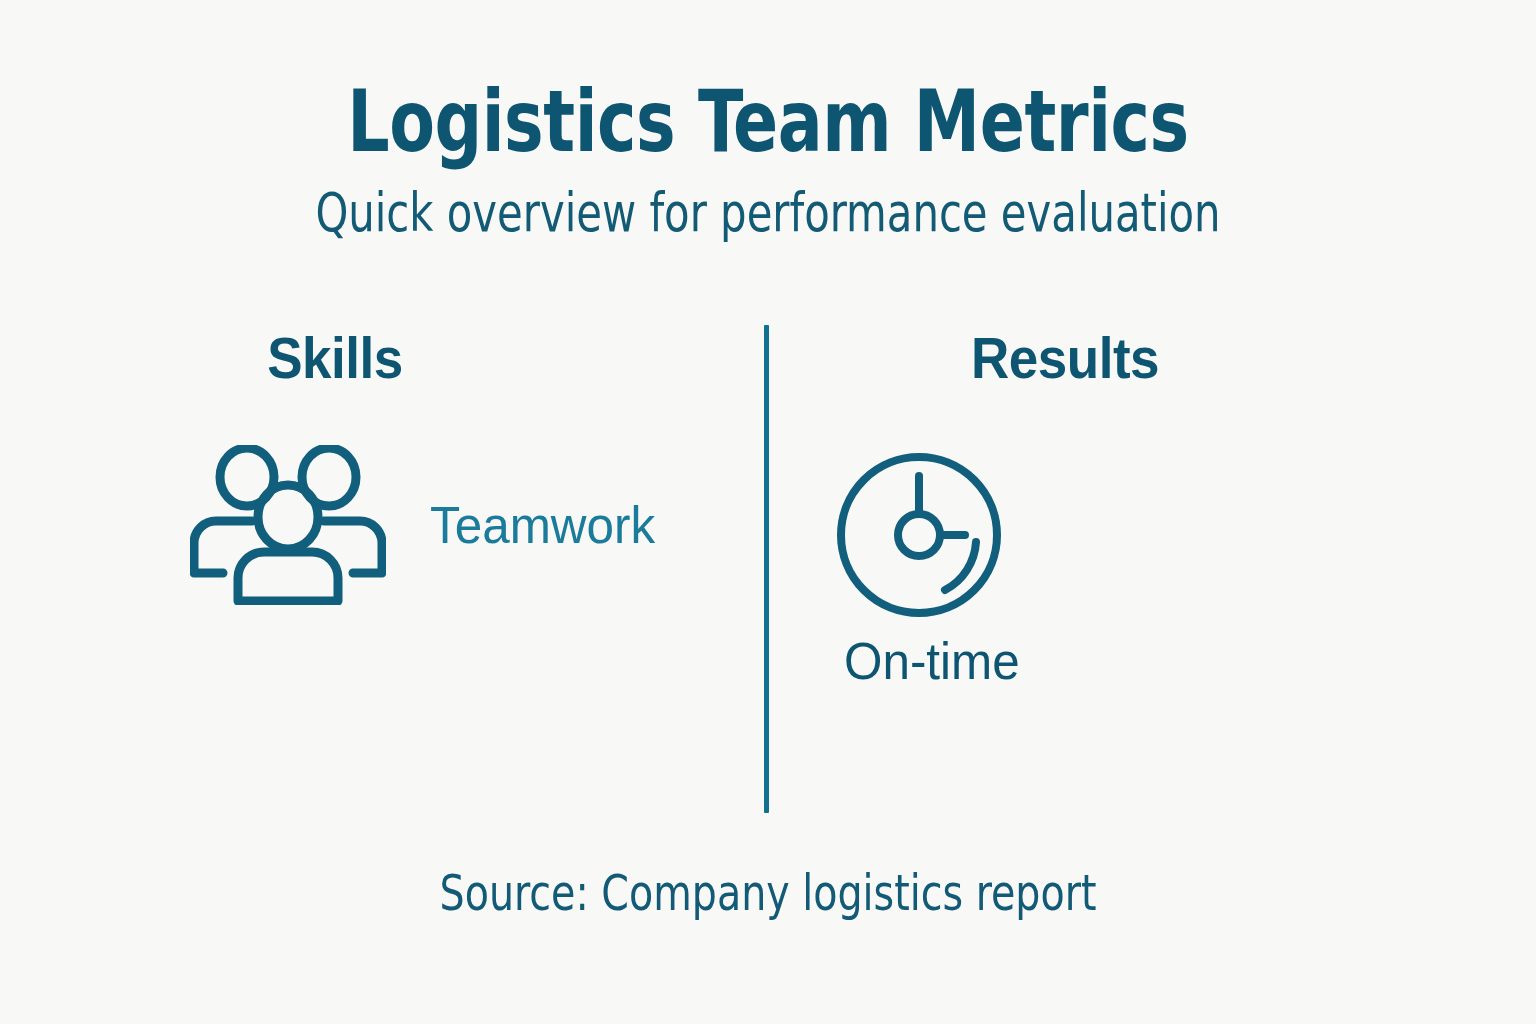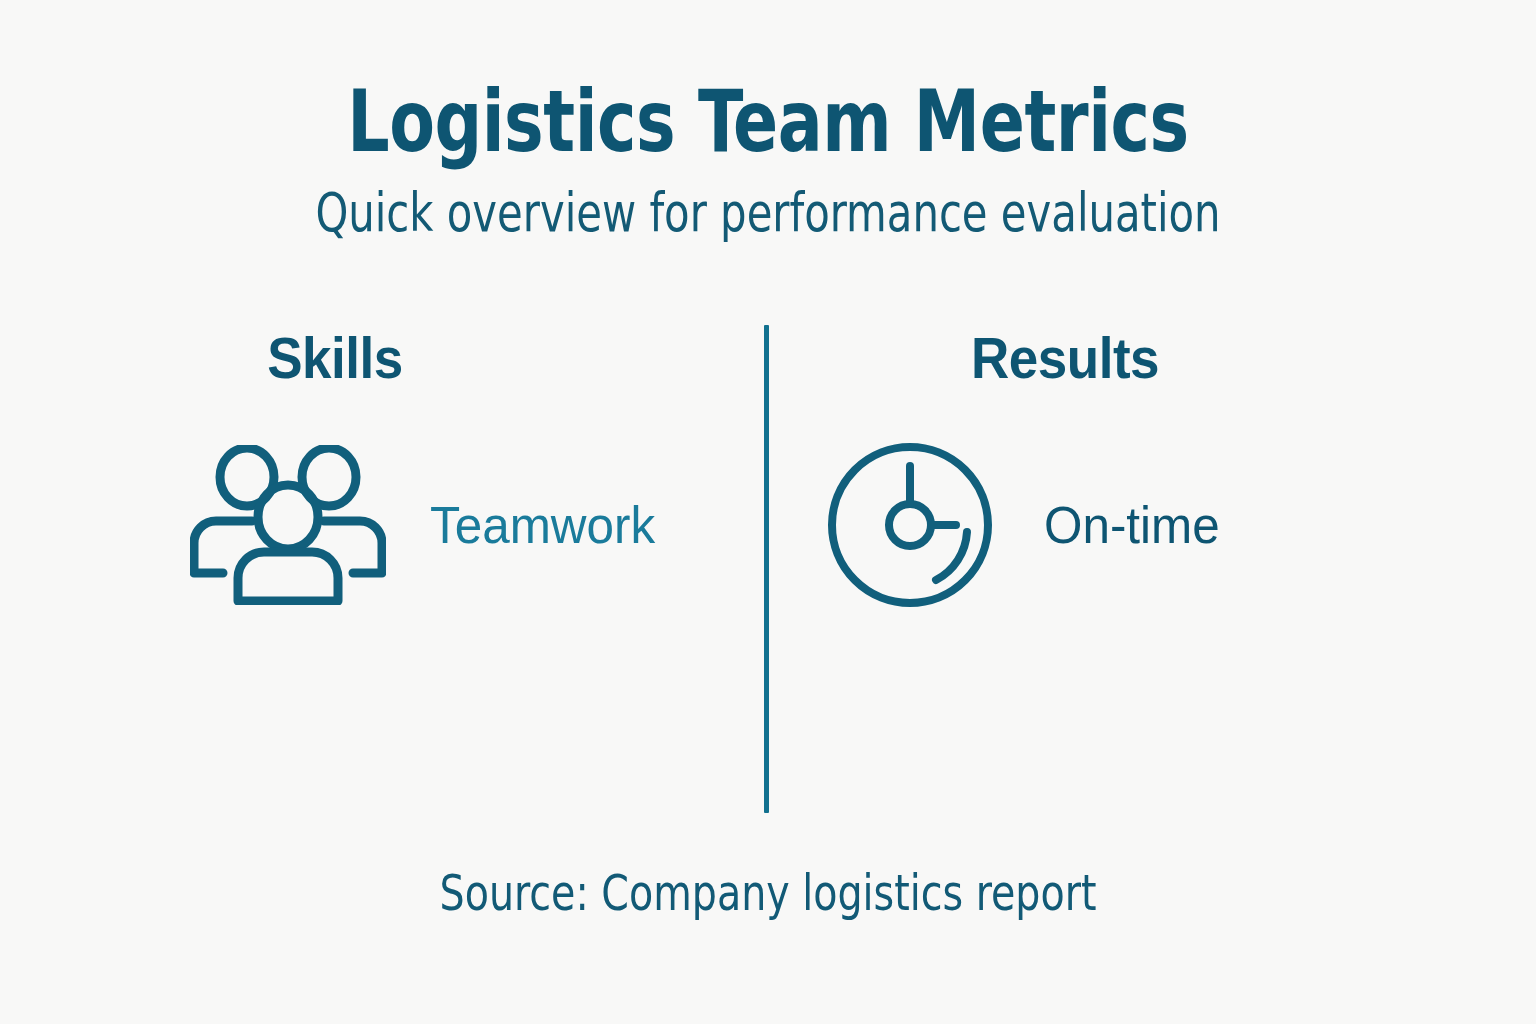--- a/index.html
+++ b/index.html
@@ -87,21 +87,21 @@
   .column.right .col-heading { left: -45px; }
 
   .metric-row {
     position: absolute;
     left: 0;
     display: flex;
     align-items: center;
     height: 180px;
   }
   .column.left .metric-row  { left: 28px; justify-content: flex-end; }
-  .column.right .metric-row { left: 10px; }
+  .column.right .metric-row { left: 10px; flex-direction: column; }
   .metric-row.row-1 { top: 105px; }
   .metric-row.row-2 { top: 300px; }
 
   .metric-icon {
     width: 200px;
     height: 180px;
     flex: 0 0 200px;
     display: flex;
     align-items: center;
     justify-content: center;

